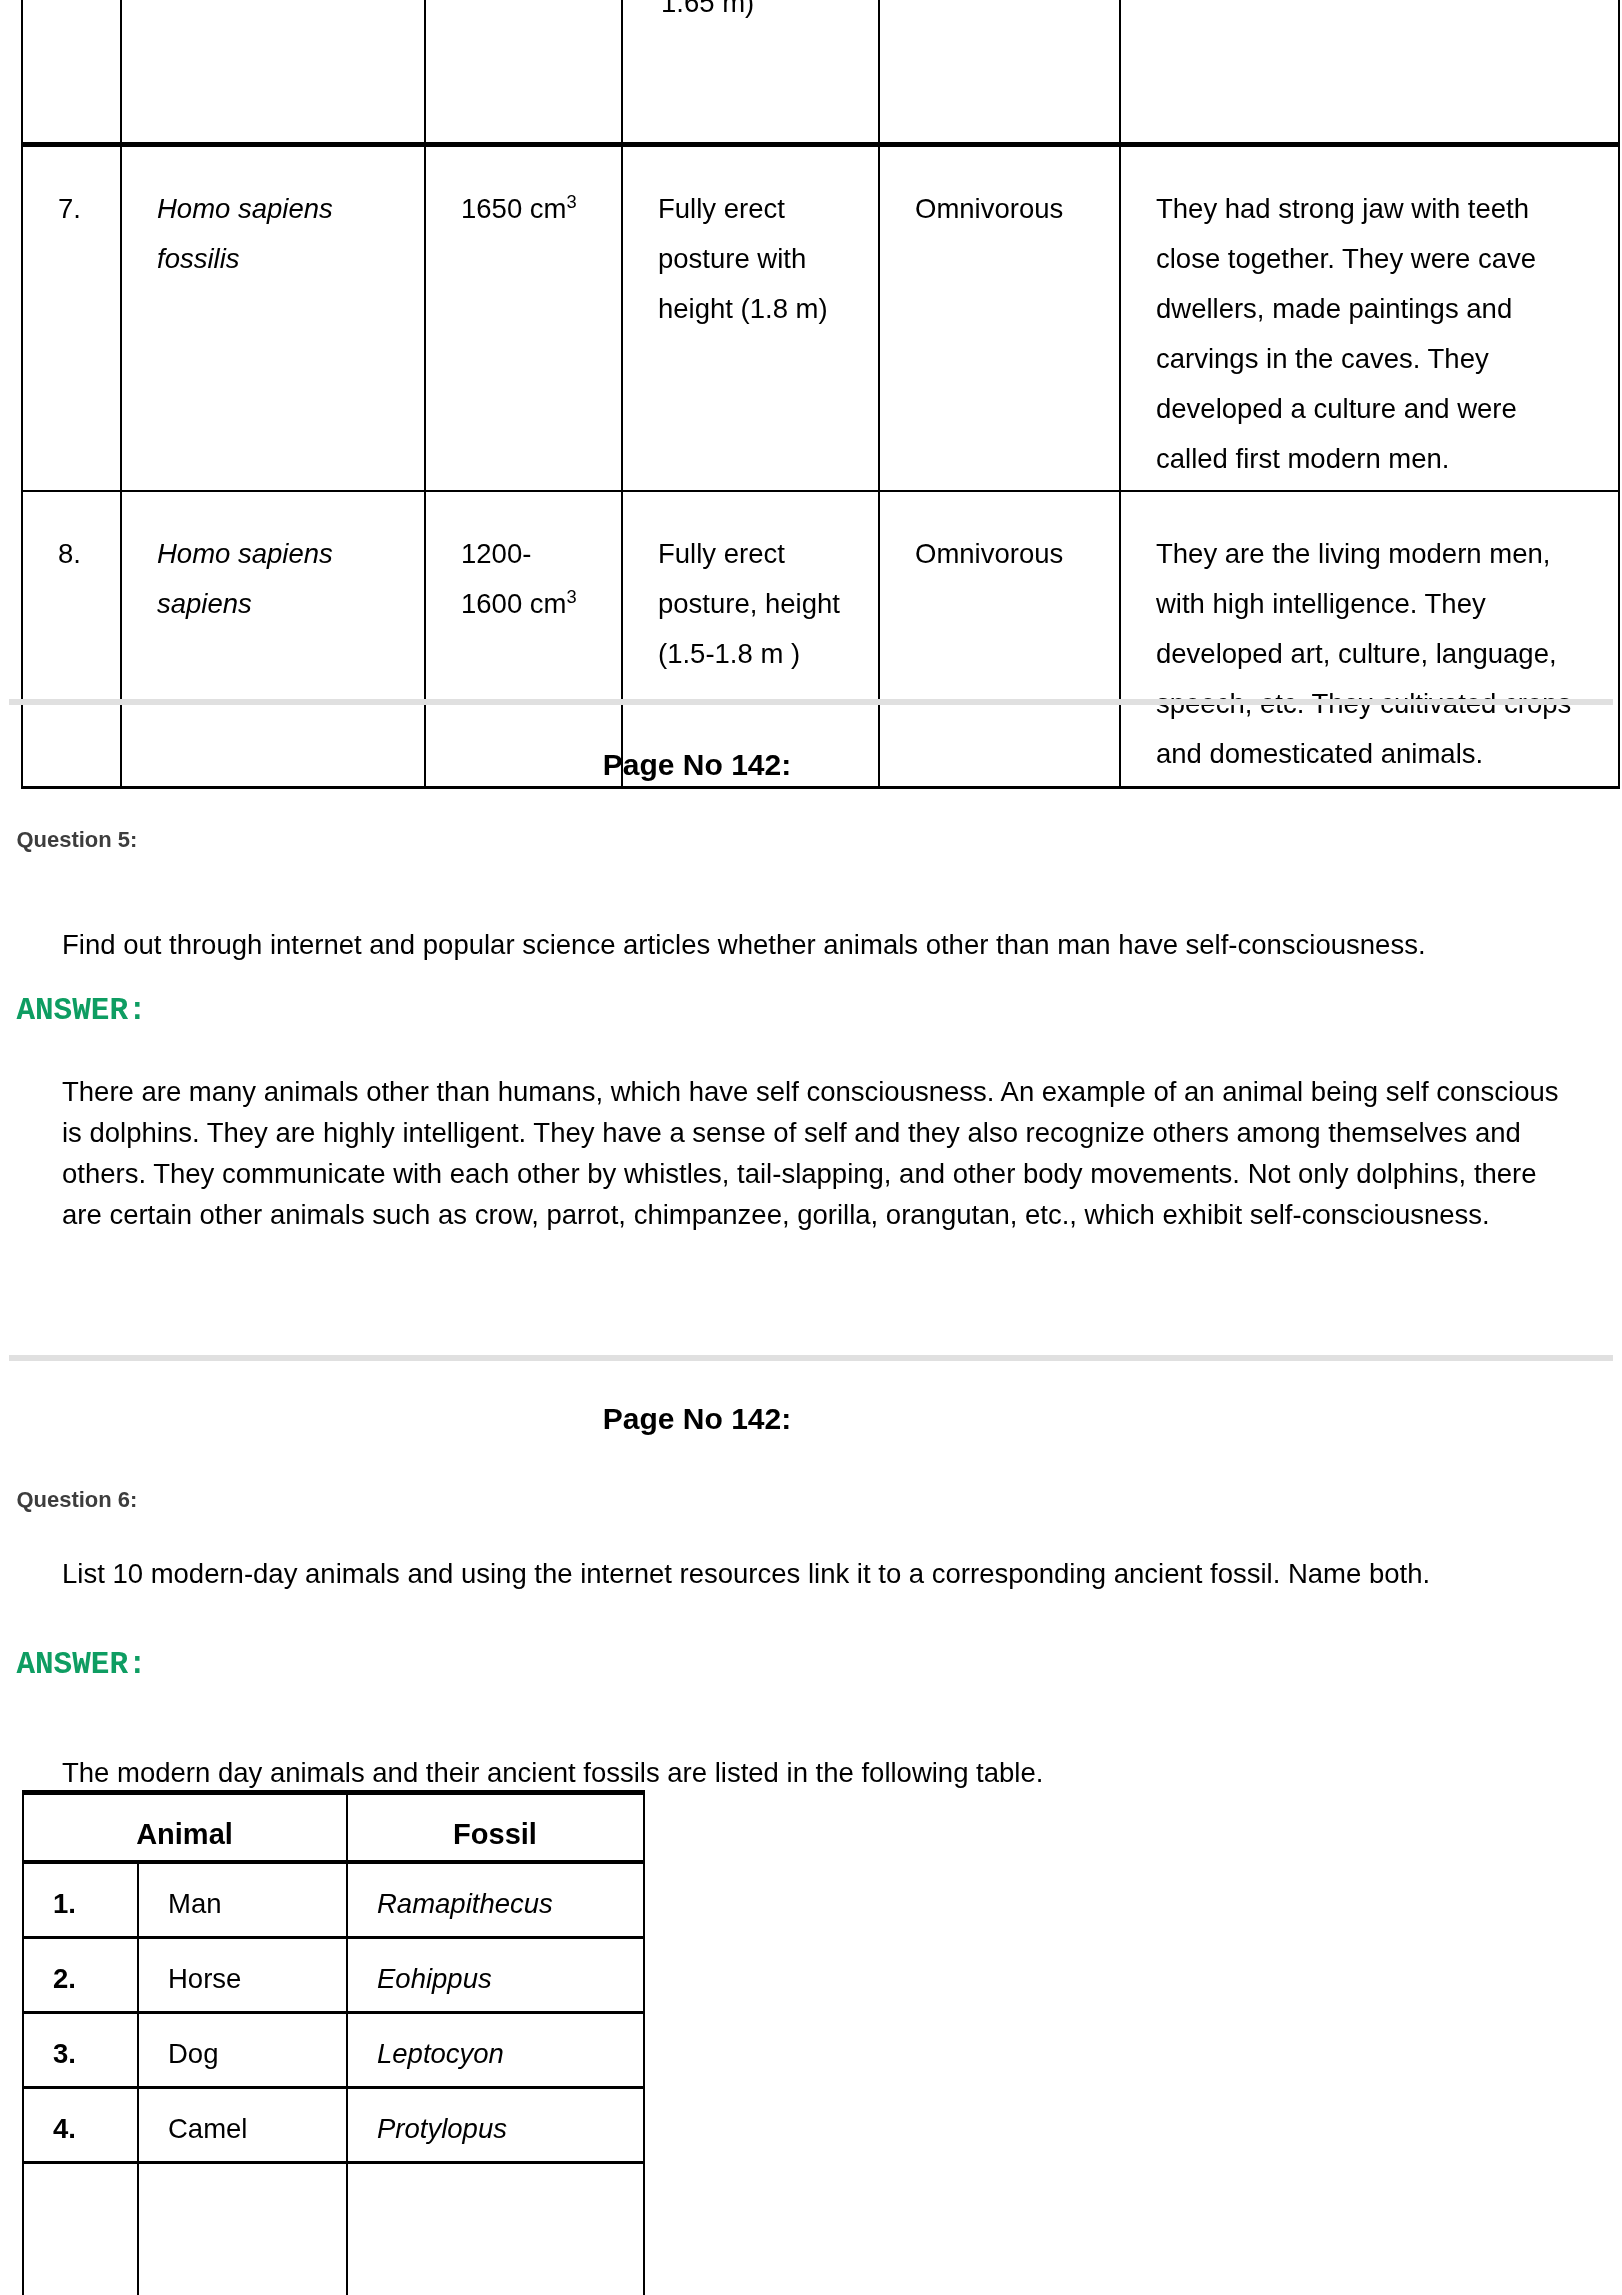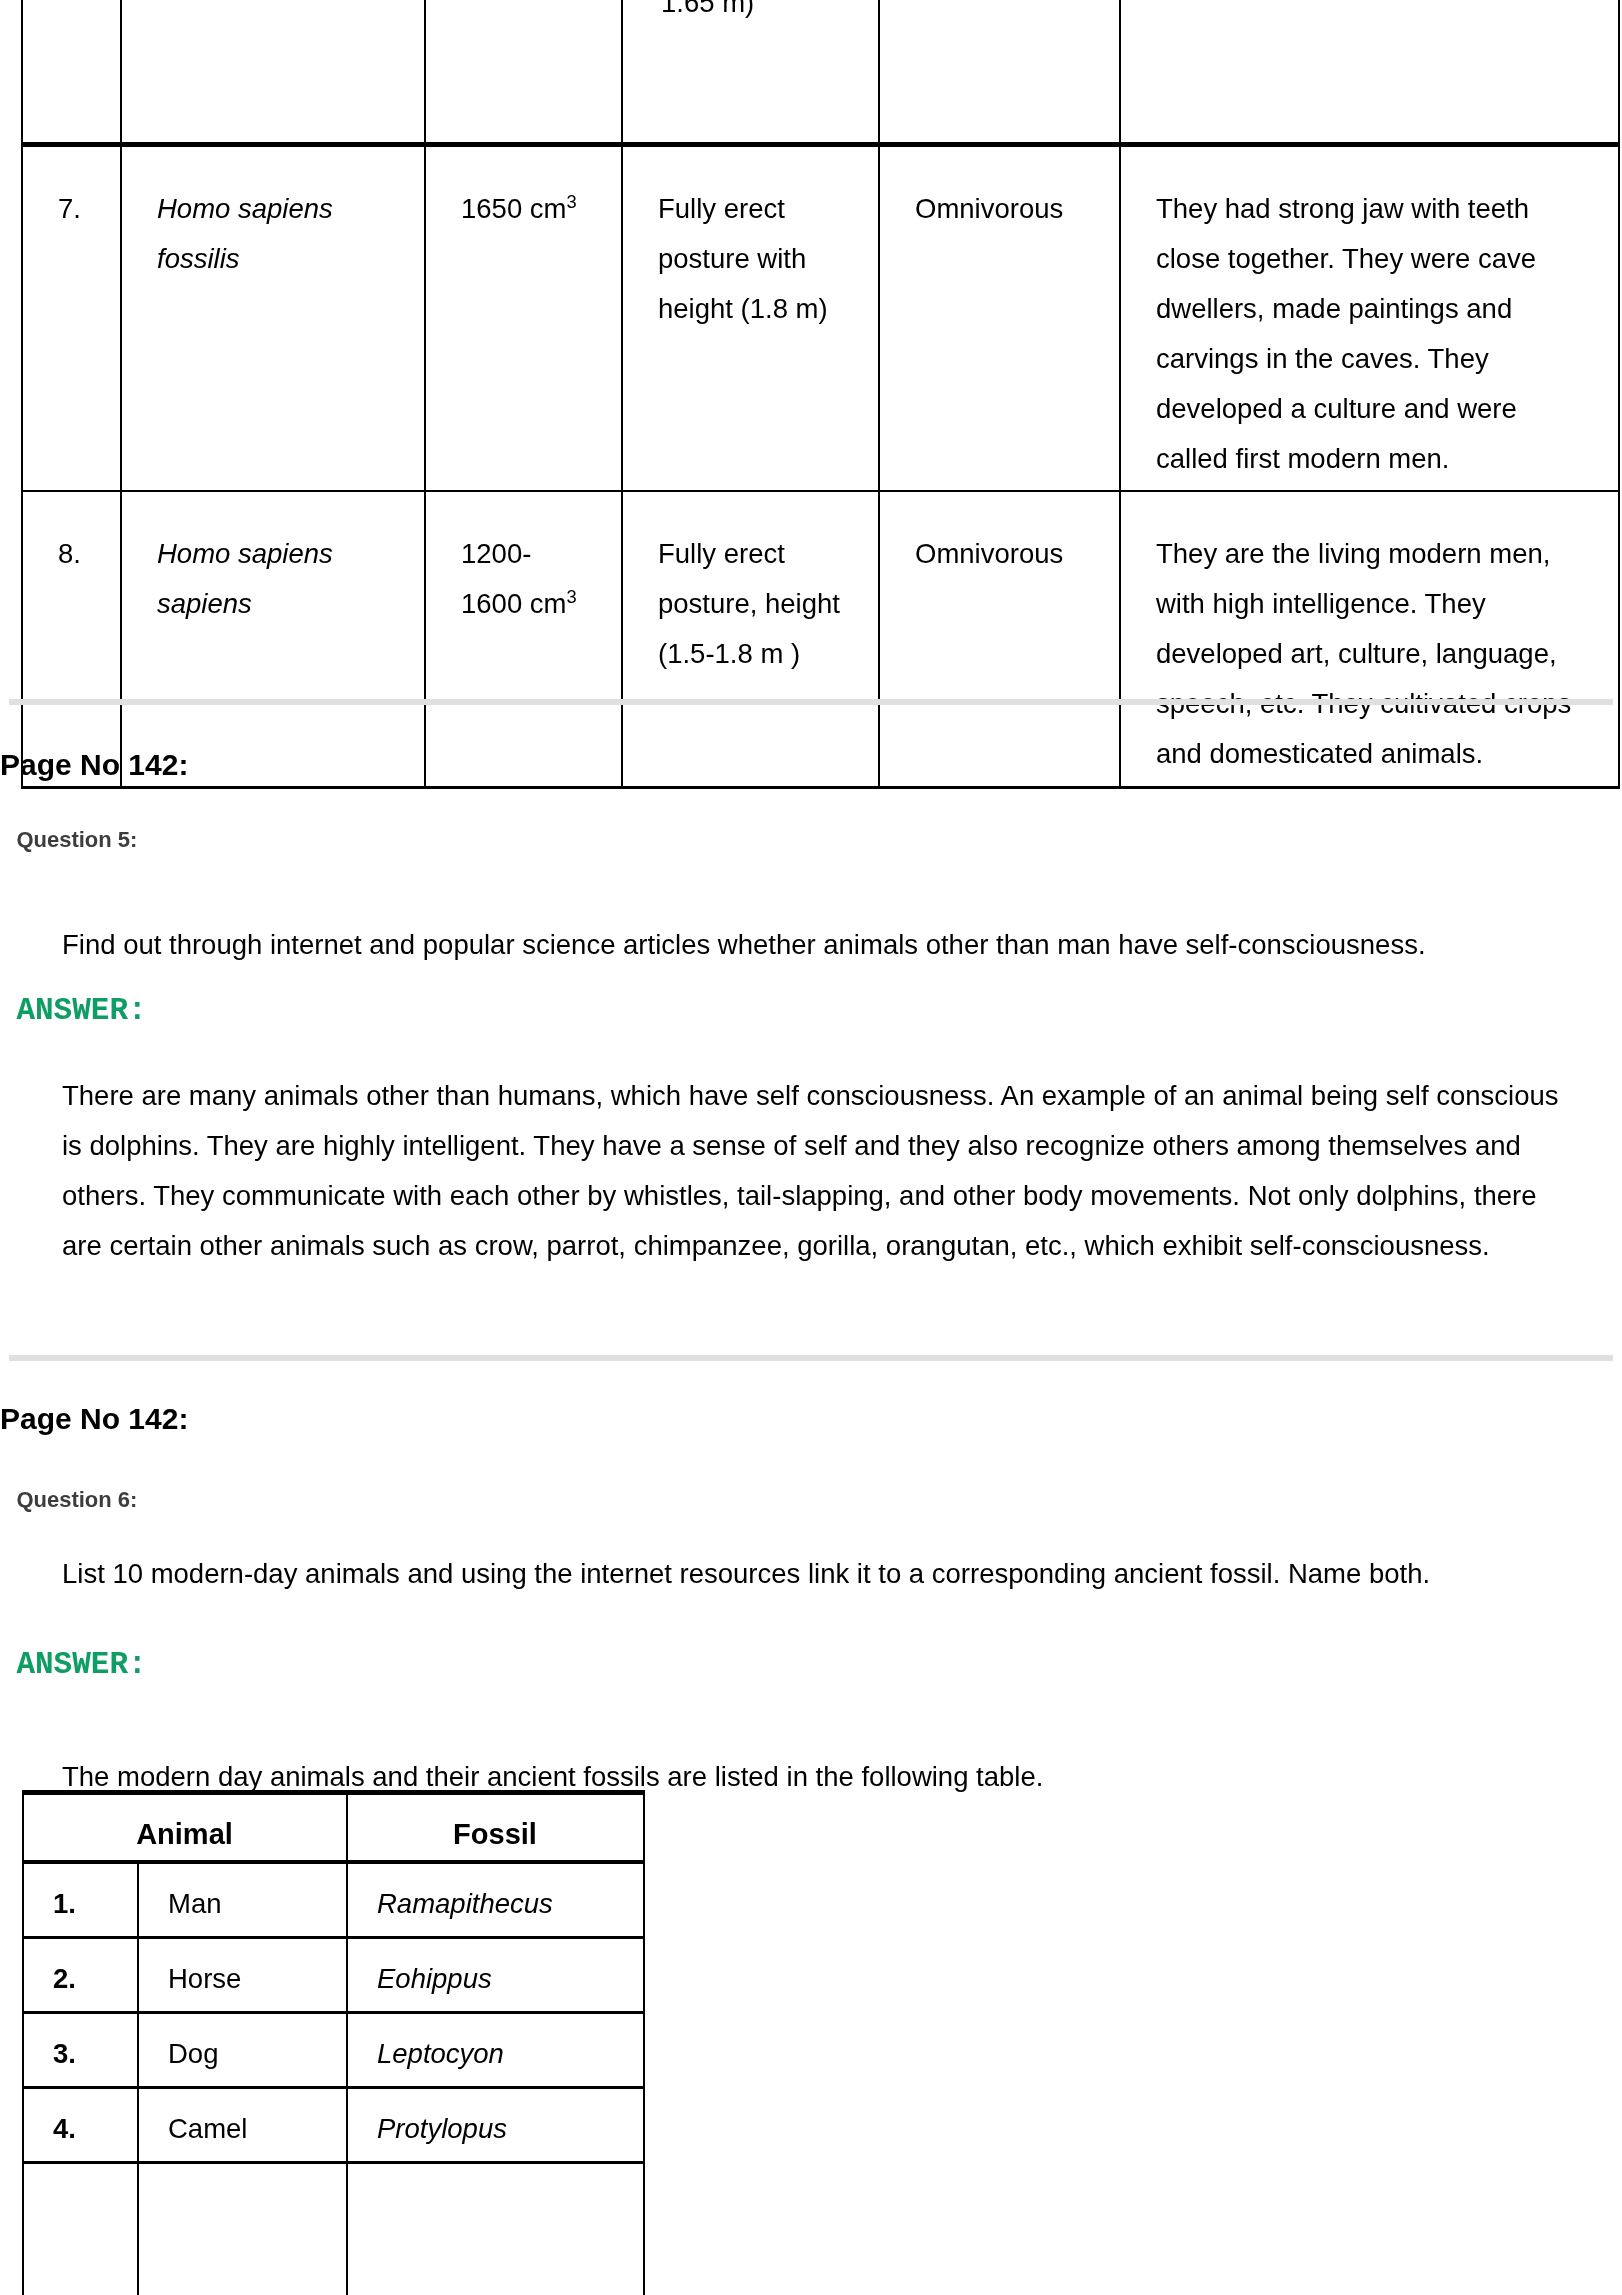--- a/index.html
+++ b/index.html
@@ -33,38 +33,38 @@
   #evo-table tr.partial td{height:183px;}
   .italic{font-style:italic;}
   sup{font-size:18.3px;line-height:0;}
   #clip-fragment{
     position:absolute;left:661px;top:-13px;
     font-size:27.5px;line-height:31px;white-space:nowrap;
   }
   
   .divider{position:absolute;left:9.2px;width:1604px;height:5.9px;background:#e0e0e0;}
   .page-no{
-    position:absolute;left:0;width:1394px;text-align:left;
+    position:absolute;left:0;width:1394px;text-align:center;
     font-size:30px;font-weight:bold;line-height:37px;color:#000;
   }
   .q-label{
     position:absolute;left:16.4px;
     font-size:22px;font-weight:bold;line-height:37px;color:#3d3d3d;
   }
   .q-text{
     position:absolute;left:62px;width:1525px;
     font-size:27.5px;line-height:41px;color:#000;
   }
   .answer-label{
     position:absolute;left:16.4px;
     font-size:31px;font-weight:bold;line-height:38px;color:#0e9d62;font-family:Liberation Mono, monospace;
   }
   .answer-para{
     position:absolute;left:62px;width:1518px;
-    font-size:27.5px;line-height:50px;color:#000;
+    font-size:27.5px;line-height:41px;color:#000;
   }
   #divider-1{top:699px;}
   #pageno-1{top:746px;}
   #q5-label{top:821px;}
   #q5-text{top:924px;}
   #answer1-label{top:992px;}
   #answer1-para{top:1071px;}
   #divider-2{top:1355px;}
   #pageno-2{top:1400px;}
   #q6-label{top:1481px;}

